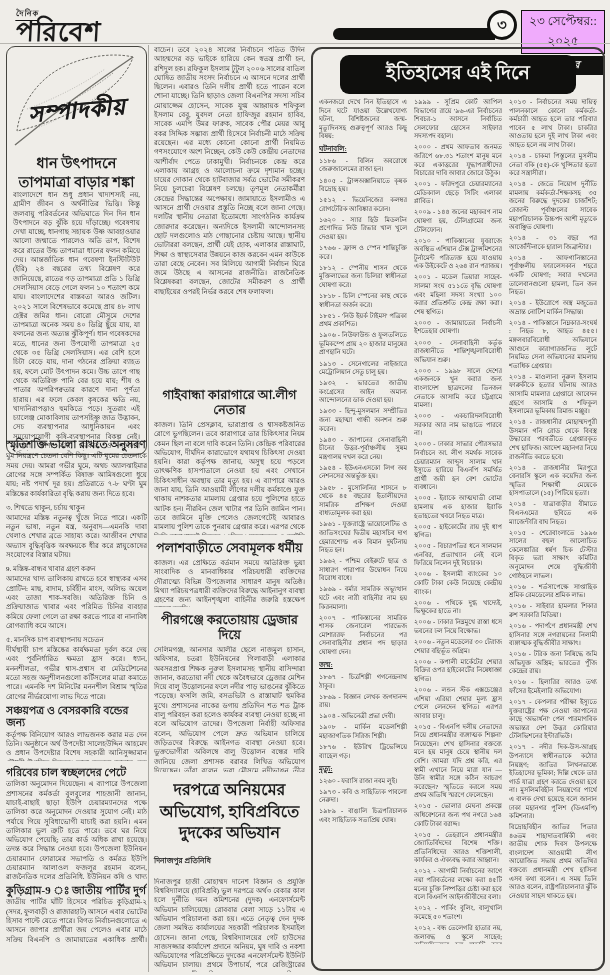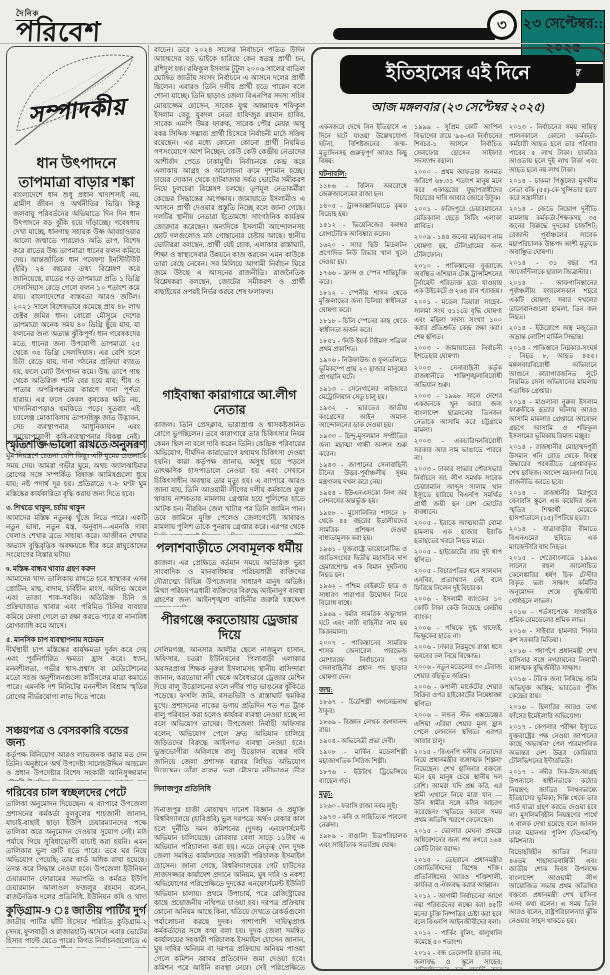--- a/index.html
+++ b/index.html
@@ -8,36 +8,36 @@
   
   .header-rule{position:absolute;top:43px;left:0;width:610px;height:1px;background:#b8b6b0;}
   .masthead{position:absolute;top:2px;left:16px;}
   .masthead .kicker{font-size:8px;font-weight:bold;letter-spacing:1px;border-bottom:1px solid #111;display:inline-block;transform:skewX(-6deg);}
   .masthead .title{font-size:27px;font-weight:900;line-height:1;letter-spacing:.5px;transform:skewX(-3deg);margin-top:-2px;}
   .header-bar{position:absolute;top:28px;left:333px;width:162px;height:12px;background:#121210;border-radius:7px 0 0 7px;}
   .logo-circle{position:absolute;top:10px;left:487px;width:30px;height:30px;border-radius:50%;
      background:#f6f5f1;border:3px solid #121210;box-sizing:border-box;display:flex;align-items:center;justify-content:center;
      font-weight:900;font-size:15px;}
   .date-stack{position:absolute;top:10px;left:521px;width:84px;}
-  .date-box{border:1.5px solid #121210;background:#0f766e;font-size:14px;font-weight:bold;text-align:center;padding:1px 0;}
+  .date-box{border:1.5px solid #121210;background:#f0abfc;font-size:12px;font-weight:normal;text-align:center;padding:1px 0;}
   .day-box{background:#121210;color:#f6f5f1;font-style:italic;font-size:10px;font-weight:bold;text-align:center;padding:1px 0;margin-top:2px;}
   
   .editorial-box{position:absolute;left:6px;top:46px;width:141px;height:409px;border:1.5px solid #46453f;border-radius:9px;box-sizing:border-box;overflow:hidden;}
   .leaf-art{position:absolute;top:2px;left:2px;opacity:.85;}
   .edit-label{position:absolute;top:46px;left:6px;width:128px;text-align:center;font-size:22px;font-weight:900;font-style:italic;
       transform:rotate(-5deg);letter-spacing:1px;text-shadow:.6px 0 #111;}
   .edit-headline{position:absolute;top:107px;left:3px;right:3px;text-align:center;font-size:14.5px;font-weight:800;line-height:1.3;}
   .edit-body{position:absolute;top:144px;left:6px;right:6px;bottom:3px;overflow:hidden;}
   .body-text{font-size:7px;line-height:1.33;text-align:justify;}
   
   .left-flow{position:absolute;left:6px;top:433px;width:141px;height:515px;overflow:hidden;}
   .left-head{font-size:10.8px;font-weight:800;margin:5px 0 2px;line-height:1.15;}
-  .subhead{font-size:7px;font-weight:700;margin-top:3px;}
+  .subhead{font-size:7px;font-weight:400;margin-top:3px;}
   .sec{overflow:hidden;}
-  #sec-memory{height:266px;} #sec-bonds{height:62px;margin-top:20px;} #sec-rice{height:118px;} #sec-kurigram{height:64px;}
+  #sec-memory{height:266px;} #sec-bonds{height:62px;} #sec-rice{height:118px;} #sec-kurigram{height:64px;}
   
   .mid-col{position:absolute;left:148px;top:45px;width:160px;height:927px;border-left:1px solid #aaa8a2;
       box-sizing:border-box;padding:1px 3px 0 5px;overflow:hidden;}
   .mid-head{font-size:12.5px;font-weight:800;text-align:center;line-height:1.2;margin:6px 0 3px;}
   .big-head{font-size:16px;font-weight:800;text-align:center;line-height:1.35;margin:7px 2px 3px;}
   .byline{font-size:7.5px;font-weight:bold;margin:11px 0;}
   #cont-body{height:336px;overflow:hidden;}
   #gai-body{height:114px;overflow:hidden;}
   #pala-body{height:48px;overflow:hidden;}
   #pir-body{height:126px;overflow:hidden;}
@@ -118,27 +118,27 @@
 
   <div class="mid-head">গাইবান্ধা কারাগারে আ.লীগ নেতার</div>
   <div class="body-text" id="gai-body">কাজল। তিনি প্রেসক্লাব, ভারাপ্রাপ্ত ও শ্বাসকষ্টজনিত রোগে ভুগছিলেন। তবে কারাগারে তার চিকিৎসার নিয়ম কেমন ছিল না বলে দাবি করেন তিনি। কেন্দ্রিক পরিবারের অভিযোগ, দীর্ঘদিন কারাভোগে যথাযথ চিকিৎসা দেওয়া হয়নি। কারা কর্তৃপক্ষ জানায়, অসুস্থ হয়ে পড়লে তাৎক্ষণিক হাসপাতালে নেওয়া হয় এবং সেখানে চিকিৎসাধীন অবস্থায় তার মৃত্যু হয়। এ ব্যাপারে আরও জানা যায়, তিনি আওয়ামী লীগের দলীয় কর্মকাণ্ডে যুক্ত থাকায় নাশকতার মামলায় গ্রেপ্তার হয়ে পুলিশের হাতে আটক হন। নীরবিন জেল খাটার পর তিনি জামিন পান। তবে জামিনে মুক্তি পেলেও জেলগেটেই আবারও মামলায় পুলিশ তাকে পুনরায় গ্রেপ্তার করে। এরপর থেকে তিনি কারাগারেই ছিলেন (এনিভ)। ময়নাতদন্ত ও আইনি প্রক্রিয়া শেষে মরদেহ স্বজনদের কাছে হস্তান্তর করা হবে বলে জানিয়েছে পুলিশ।</div>
 
   <div class="mid-head">পলাশবাড়ীতে সেবামূলক ধর্মীয়</div>
   <div class="body-text" id="pala-body">কাজল। এর প্রেক্ষিতে বর্তমান সময়ে অতিরিক্ত ভুয়া সাংবাদিক ও মানবাধিকার পরিচয়ধারী ব্যক্তিদের দৌরাত্ম্যে বিভিন্ন উপজেলার সাধারণ মানুষ অতিষ্ঠ। মিথ্যা পরিচয়পত্রধারী ব্যক্তিদের বিরুদ্ধে আইনানুগ ব্যবস্থা গ্রহণের জন্য আইনশৃঙ্খলা বাহিনীর জরুরি হস্তক্ষেপ কামনা করছি।</div>
 
   <div class="mid-head">পীরগঞ্জে করতোয়ায় ড্রেজার দিয়ে</div>
   <div class="body-text" id="pir-body">সেলিমগঞ্জ, আনসার আলীর ছেলে নাজমুল হাসান, অফিসার, চতরা ইউনিয়নের গিলাবাড়ী এলাকার অবসরপ্রাপ্ত শিক্ষক নুরুল ইসলামসহ স্থানীয় বাসিন্দারা জানান, করতোয়া নদী থেকে অবৈধভাবে ড্রেজার মেশিন দিয়ে বালু উত্তোলনের ফলে নদীর পাড় ভাঙনের ঝুঁকিতে পড়েছে। ফসলি জমি, বসতভিটা ও রাস্তাঘাট হুমকির মুখে। প্রশাসনের নাকের ডগায় প্রতিদিন শত শত ট্রাক বালু পরিবহন করা হলেও কার্যকর ব্যবস্থা নেওয়া হচ্ছে না বলে অভিযোগ তাদের। উপজেলা নির্বাহী অফিসার বলেন, অভিযোগ পেলে দ্রুত অভিযান চালিয়ে জড়িতদের বিরুদ্ধে আইনগত ব্যবস্থা নেওয়া হবে। ভুক্তভোগীরা অবিলম্বে বালু উত্তোলন বন্ধের দাবি জানিয়ে জেলা প্রশাসক বরাবর লিখিত অভিযোগ দিয়েছেন। তাঁরা বলেন, ভরা মৌসুমে নদীভাঙন তীব্র হলে শত শত পরিবার গৃহহীন হয়ে পড়বে। দ্রুত ব্যবস্থা না নিলে বৃহত্তর আন্দোলনের হুঁশিয়ারি দেন এলাকাবাসী। ভুয়ায়ে সচেতন নাগরিক সমাজও একাত্মতা প্রকাশ করেছে। শেষে স্থানীয় প্রশাসনের আশ্বাসে অভিযোগে আইনানুগ ব্যবস্থা নেওয়া হবে।</div>
 
+  <div class="big-head">দরপত্রে অনিয়মের অভিযোগ, হাবিপ্রবিতে দুদকের অভিযান</div>
   <div class="byline">দিনাজপুর প্রতিনিধি</div>
   <div class="body-text" id="dudak-body">দিনাজপুর হাজী মোহাম্মদ দানেশ বিজ্ঞান ও প্রযুক্তি বিশ্ববিদ্যালয়ে (হাবিপ্রবি) ভুল দরপত্রে অর্থ৩ বেকার কাল হলে দুর্নীতি দমন কমিশনের (দুদক) এনফোর্সমেন্ট অভিযান চালিয়েছে। রোববার বেলা সাড়ে ১১টায় এ অভিযান পরিচালনা করা হয়। এতে নেতৃত্ব দেন দুদক জেলা সমন্বিত কার্যালয়ের সহকারী পরিচালক ইসমাইল হোসেন। জানা গেছে, বিশ্ববিদ্যালয়ের গেট হাউসের সাজসজ্জার কার্যাদেশ প্রদানে অনিয়ম, ঘুষ দাবি ও নকশা অভিযোগের পরিপ্রেক্ষিতে দুদকের এনফোর্সমেন্ট ইউনিট অভিযান চালায়। প্রথমে উপাচার্য, পরে রেজিস্ট্রারের কাছে প্রয়োজনীয় নথিপত্র চাওয়া হয়। দরপত্র প্রক্রিয়ায় কোনো অনিয়ম আছে কিনা, খতিয়ে দেখতে রেকর্ডগুলো পর্যালোচনা করছে দুদক। পাশাপাশি দায়িত্বপ্রাপ্ত কর্মকর্তাদের সঙ্গে কথা বলা হয়। দুদক জেলা সমন্বিত কার্যালয়ের সহকারী পরিচালক ইসমাইল হোসেন জানান, ঘুষ দাবির অনিয়ম বা দরপত্র প্রক্রিয়ায় অনিয়ম পাওয়া গেলে কমিশন বরাবর প্রতিবেদন জমা দেওয়া হবে। কমিশন পরে আইনি ব্যবস্থা নেবে। সেই পরিপ্রেক্ষিতে আমরা এখন আইন প্রয়োগ করব। বিশ্ববিদ্যালয়ের স্থাপনা, ছাত্রাবাস ও গেট হাউস নির্মাণে প্রতিটি কাজের জন্য আলাদা ধার্যকৃত অর্থের মধ্যে ৪০ লাখ টাকার আরএফকিউসি দরপত্র আহ্বান করা হয়, যার ভিত্তি প্রকৃত মূল্য ২৩ লাখ টাকা। এই কাজের জন্য বিশ্ববিদ্যালয়ের কর্মকর্তা প্রকৌশলী তরিকুল ইসলাম ও উপাচার্য ড. মো. এনামউল্যাহর দৃষ্টি আকর্ষণ করা হয়। এ বিষয়ে কথা বলতে উপাচার্য ড. মো. এনামউল্যাহকে একাধিকবার ফোন দেওয়া হলেও তিনি রিসিভ করেননি।</div>
 </div>
 
 <div class="history-box">
   <div class="hist-title">ইতিহাসের এই দিনে</div>
-  <div class="hist-subtitle">আজ মঙ্গলবার (২৩ সেপ্টেম্বর ২০২৫)</div>
   <div class="hist-cols">
     <div class="hist-col">
       <div class="hist-intro">একনজরে দেখে নিন ইতিহাসে এ দিনে ঘটে যাওয়া উল্লেখযোগ্য ঘটনা, বিশিষ্টজনের জন্ম-মৃত্যুদিনসহ গুরুত্বপূর্ণ আরও কিছু বিষয়:</div>
       <div>
           <div class="hist-marker">ঘটনাবলি:</div>
           <div class="hist-entry">১১৮৬ - বিলিন অবরোধে জেরুজালেমের রাজা হন।</div>
           <div class="hist-entry">১৪০৫ - ট্রান্সঅক্সানিয়াতে কৃষক বিদ্রোহ হয়।</div>
           <div class="hist-entry">১৫১২ - ভিয়েনিজের কলম্বর রোগটেরিক আবিষ্কার করেন।</div>
           <div class="hist-entry">১৬২০ - স্যার হিউ মিডলটন প্রণোদিত নিউ রিভার খাল খুলে দেওয়া হয়।</div>
           <div class="hist-entry">১৭৬৬ - ফ্রান্স ও স্পেন শান্তিচুক্তি করে।</div>

